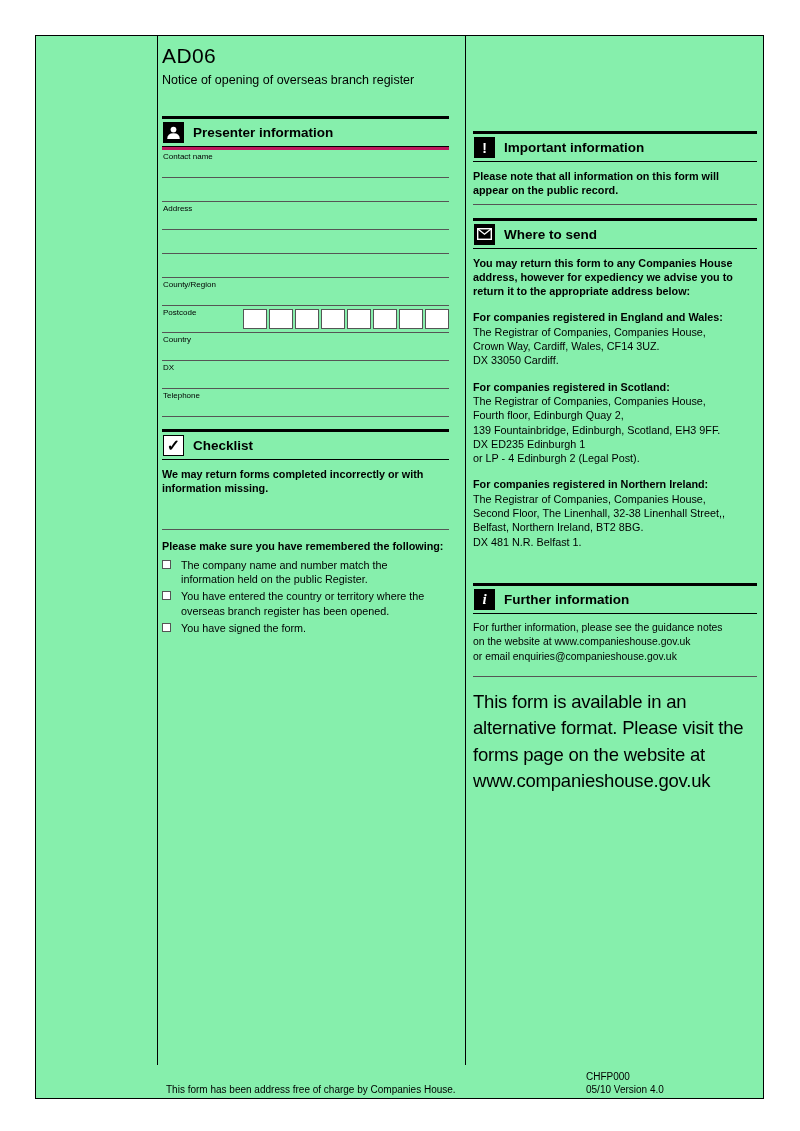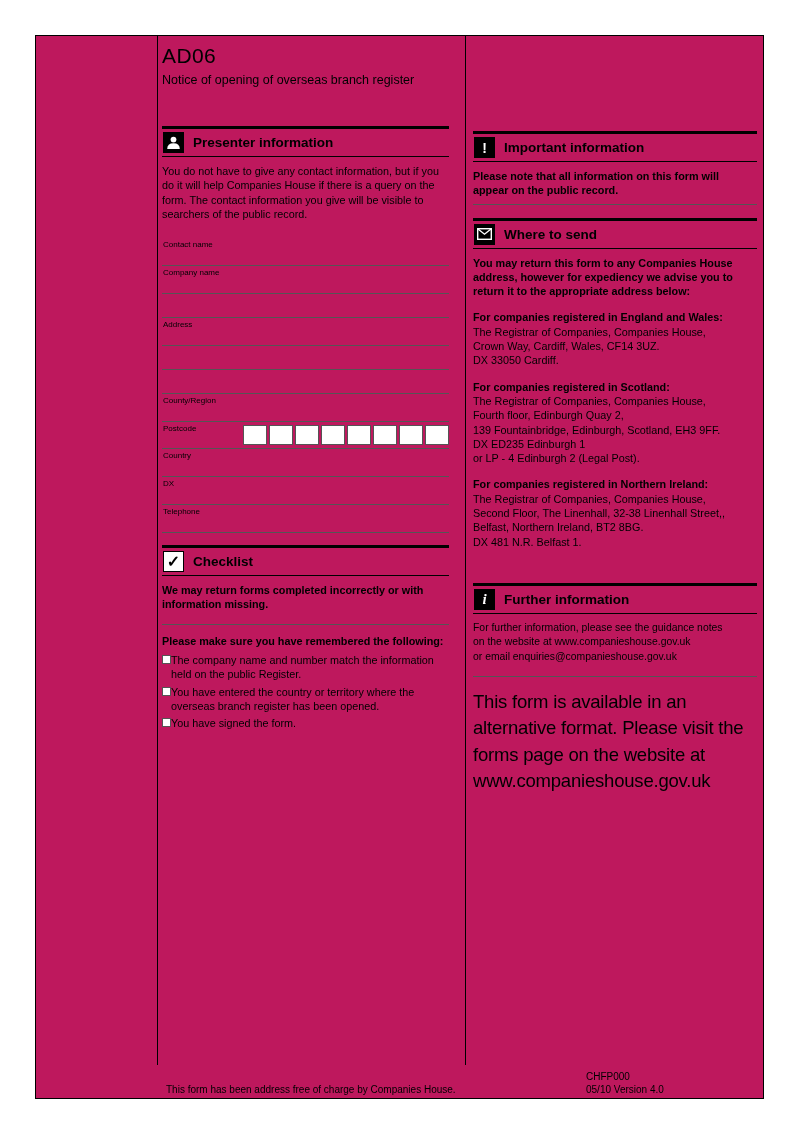--- a/index.html
+++ b/index.html
@@ -3,31 +3,31 @@
 <meta charset="utf-8">
 <style>
   * { margin:0; padding:0; box-sizing:border-box; }
   html,body { background:#fff; }
   body {
     width:800px; height:1131px; position:relative;
     font-family:"Liberation Sans", sans-serif; color:#000;
   }
   .sheet {
     position:absolute; left:35px; top:35px; width:729px; height:1064px;
-    border:1px solid #000; background:#be185d;
+    border:1px solid #000; background:#86efac;
   }
   .vrule { position:absolute; top:0; width:1px; height:1029px; background:#000; }
   .vrule-left { left:121px; }
   .vrule-mid  { left:429px; }
 
   .masthead { position:absolute; left:126px; top:8px; }
   .form-code { font-size:21px; font-weight:400; letter-spacing:.4px; }
   .form-title { font-size:12.5px; margin-top:5px; }
 
-  .col-left  { position:absolute; left:126px; top:90px; width:287px; }
+  .col-left  { position:absolute; left:126px; top:80px; width:287px; }
   .col-right { position:absolute; left:437px; top:95px; width:284px; }
 
   .section-header {
     border-top:3px solid #000; border-bottom:1px solid #000;
     display:flex; align-items:center; gap:9px; padding:3px 0 3px 1px;
   }
   .icon-box {
     width:21px; height:21px; background:#000; color:#fff; flex:0 0 21px;
     display:flex; align-items:center; justify-content:center; font-weight:bold;
   }
@@ -47,24 +47,24 @@
   .field-label { font-size:8px; line-height:10px; display:block; }
   .field-input { height:15px; }
   .blank-line { height:24px; border-bottom:1px solid #555; }
 
   .postcode-row { display:flex; align-items:center; min-height:26px; padding:2px 0 2px 1px; }
   .postcode-row .field-label { width:74px; align-self:flex-start; }
   .pc-boxes { display:flex; gap:2px; margin-left:auto; padding:1px 0 1px; }
   .pc-box { width:24px; height:20px; border:1px solid #555; background:#fff; display:inline-block; }
 
   .checklist-section { margin-top:12px; }
-  .checklist-warning { margin-top:7px; padding-bottom:12px; border-bottom:1px solid #555; }
+  .checklist-warning { margin-top:7px; padding-bottom:33px; border-bottom:1px solid #555; }
   .checklist-reminder { margin-top:9px; }
   .checklist-items { margin-top:5px; }
-  .checklist-item { display:flex; gap:0; margin-top:3px; padding-right:12px; }
+  .checklist-item { display:flex; gap:10px; margin-top:3px; padding-right:12px; }
   .checkbox { width:9px; height:9px; border:1px solid #555; flex:0 0 9px; margin-top:2px; background:#fff; }
 
   .important-body { margin-top:7px; padding-bottom:6px; border-bottom:1px solid #555; }
   .wts-section { margin-top:13px; }
   .wts-intro { margin-top:7px; }
   .region { margin-top:12px; }
   .region-address { white-space:pre-line; }
   .fi-section { margin-top:34px; }
   .fi-body { margin-top:7px; padding-bottom:12px; border-bottom:1px solid #555; white-space:pre-line; font-size:10.4px; }
   .alt-format { margin-top:12px; font-size:18.5px; line-height:26.5px; white-space:pre-line; letter-spacing:-0.2px; }
@@ -89,29 +89,24 @@
     <section>
       <div class="section-header">
         <span class="icon-box">
           <svg width="15" height="15" viewBox="0 0 15 15" aria-hidden="true">
             <circle cx="7.5" cy="4.6" r="2.9" fill="#fff"></circle>
             <path d="M1.2 14 Q1.2 8.2 7.5 8.2 Q13.8 8.2 13.8 14 Z" fill="#fff"></path>
           </svg>
         </span>
         <span class="section-title">Presenter information</span>
       </div>
-      <p class="body-text presenter-intro">You do not have to give any contact information, but if you do it will help Companies House if there is a query on the form. The contact information you give will be visible to searchers of the public record.</p>
 
       <div class="fields">
         <div class="field-row">
           <span class="field-label">Contact name</span>
-          <div class="field-input"></div>
-        </div>
-        <div class="field-row">
-          <span class="field-label">Company name</span>
           <div class="field-input"></div>
         </div>
         <div class="blank-line"></div>
         <div class="field-row">
           <span class="field-label">Address</span>
           <div class="field-input"></div>
         </div>
         <div class="blank-line"></div>
         <div class="blank-line"></div>
         <div class="field-row">

